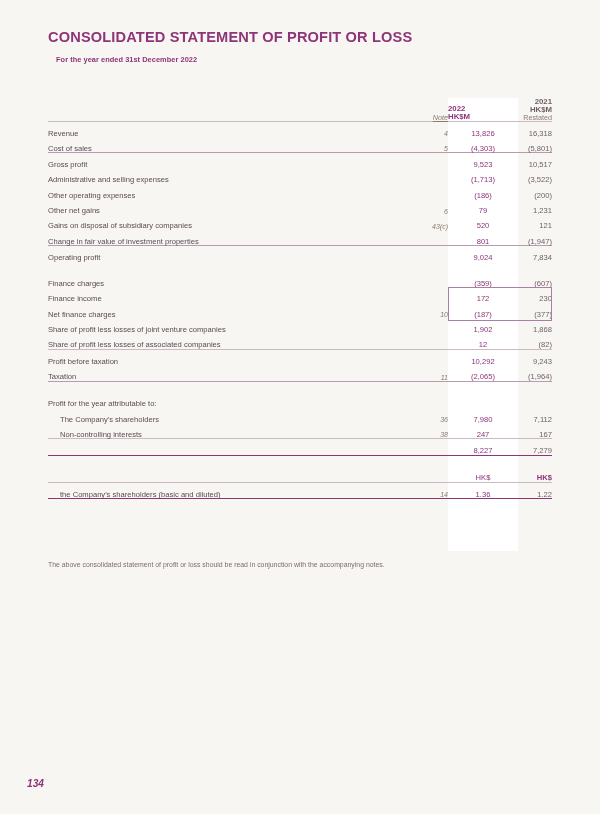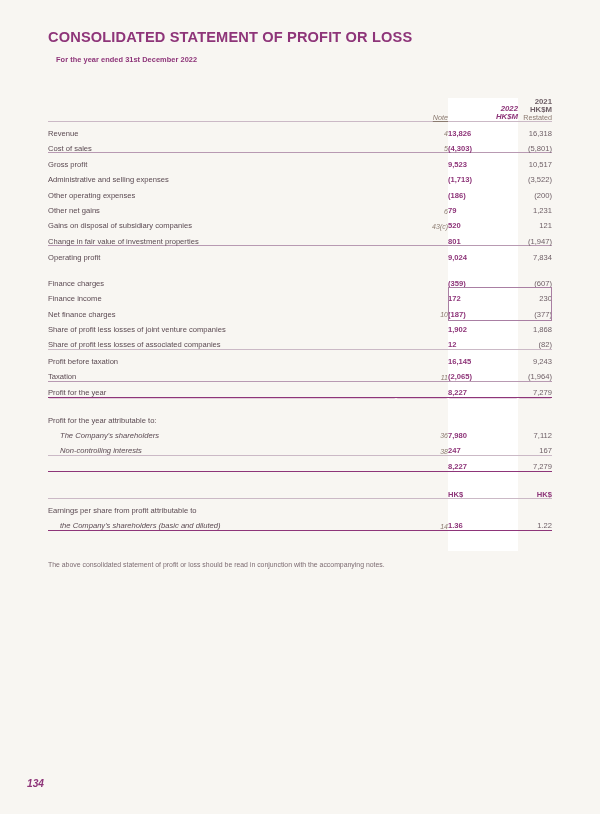--- a/index.html
+++ b/index.html
@@ -81,34 +81,34 @@
   col.c-label { width: 348px; }
   col.c-note  { width: 52px; }
   col.c-cur   { width: 70px; }
   col.c-prev  { width: 34px; }
 
   .lbl {
     padding-left: 1px;
     color: #5b4a52;
     white-space: nowrap;
   }
-  .lbl.indent { padding-left: 12px; font-style: italic; }
+  .lbl.indent { padding-left: 12px; }
 
   .note {
     text-align: right;
     padding-right: 15px;
     font-style: italic;
     font-size: 7px;
     color: #8b7a70;
   }
 
   .cur {
-    text-align: left;
+    text-align: center;
     padding-right: 13px;
-    font-weight: bold;
+    font-weight: normal;
     color: #8e3579;
     white-space: nowrap;
   }
   .prev {
     text-align: right;
     padding-right: 0px;
     color: #6e5f66;
     white-space: nowrap;
     margin-top: 44px;
   }
@@ -124,24 +124,22 @@
   .hd-note {
     text-align: right;
     padding-right: 15px;
     font-style: italic;
     font-weight: normal;
     font-size: 7.2px;
     color: #8b7a70;
     text-decoration: underline;
   }
   .hd-cur {
-    text-align: right;
     padding-right: 13px;
     color: #8e3579;
-    font-style: italic;
   }
   .hd-prev {
     text-align: right;
     color: #6e5f66;
     margin-left: 38px;
   }
   .hd-sub {
     font-weight: normal;
     font-size: 7.2px;
     color: #8b7a70;
@@ -325,37 +323,31 @@
         <tr class="r-thin">
           <td class="lbl">Share of profit less losses of associated companies</td>
           <td class="note"></td>
           <td class="cur">12</td>
           <td class="prev">(82)</td>
         </tr>
 
         <tr>
           <td class="lbl">Profit before taxation</td>
           <td class="note"></td>
-          <td class="cur">16,145</td>
+          <td class="cur">10,292</td>
           <td class="prev">9,243</td>
         </tr>
 
         <tr class="r-med">
           <td class="lbl">Taxation</td>
           <td class="note">11</td>
           <td class="cur">(2,065)</td>
           <td class="prev">(1,964)</td>
         </tr>
 
-        <tr class="r-dbl">
-          <td class="lbl">Profit for the year</td>
-          <td class="note"></td>
-          <td class="cur">8,227</td>
-          <td class="prev">7,279</td>
-        </tr>
 
         <tr class="spacer">
             <td colspan="4"></td>
           </tr>
 
         <tr>
           <td class="lbl">Profit for the year attributable to:</td>
           <td class="note"></td>
           <td class="cur"></td>
           <td class="prev"></td>
@@ -386,26 +378,20 @@
             <td colspan="4"></td>
           </tr>
 
         <tr class="r-thin">
           <td class="lbl"></td>
           <td class="note"></td>
           <td class="cur">HK$</td>
           <td class="prev" style="color:#8e3579;font-weight:bold;">HK$</td>
         </tr>
 
-        <tr>
-          <td class="lbl">Earnings per share from profit attributable to</td>
-          <td class="note"></td>
-          <td class="cur"></td>
-          <td class="prev"></td>
-        </tr>
 
         <tr class="r-bold">
           <td class="lbl indent">the Company's shareholders (basic and diluted)</td>
           <td class="note">14</td>
           <td class="cur">1.36</td>
           <td class="prev">1.22</td>
         </tr>
 
       </tbody>
     </table>

